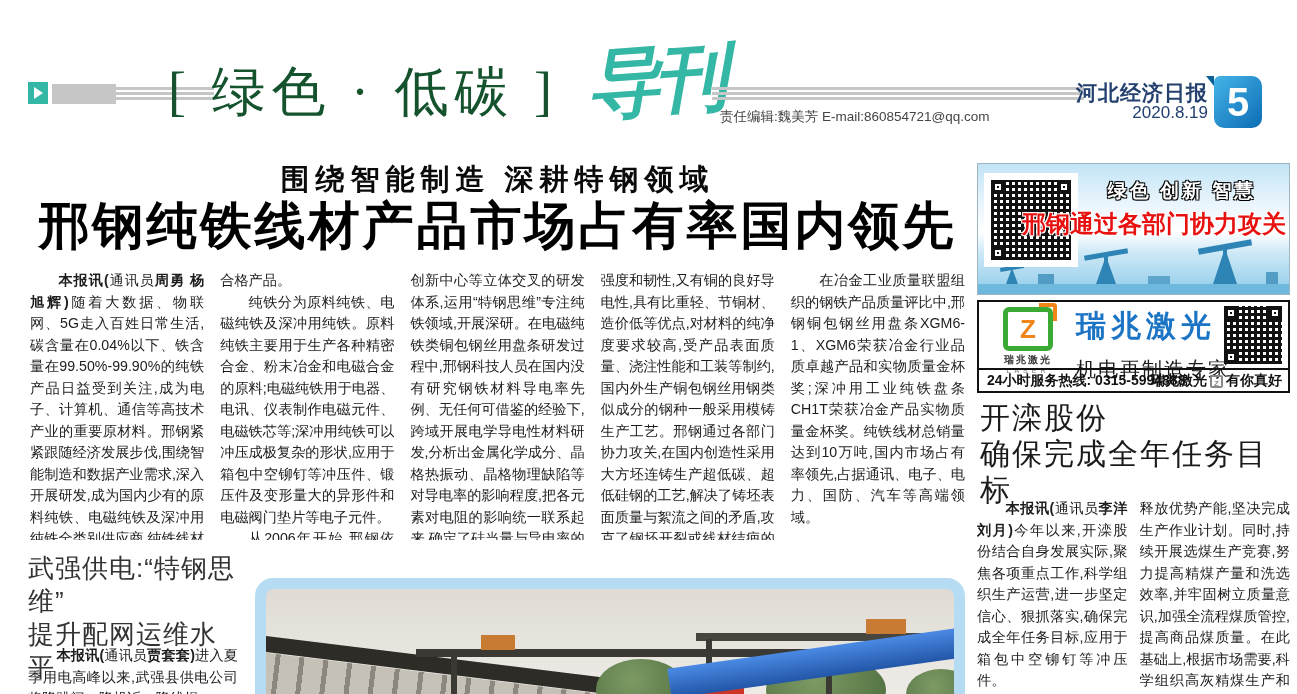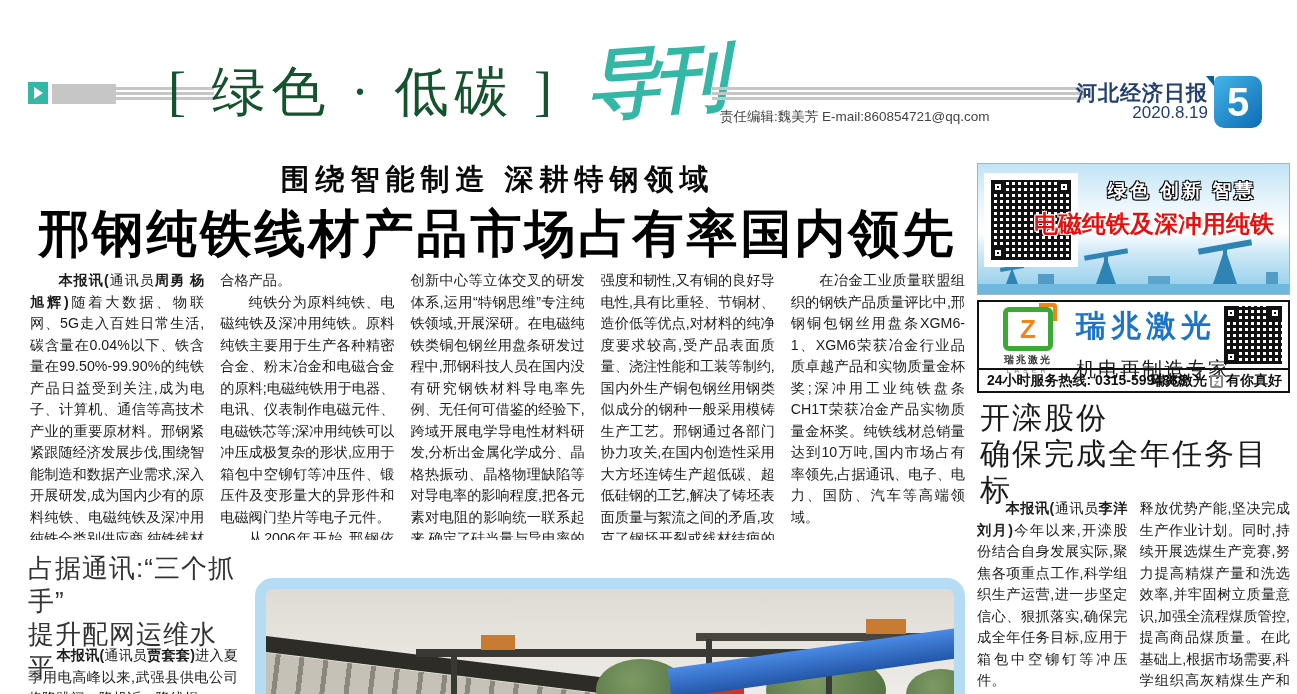--- a/index.html
+++ b/index.html
@@ -26,21 +26,21 @@
   .mh-badge{left:1214px;top:76px;width:48px;height:52px;border-radius:6px 10px 10px 10px;
     background:linear-gradient(135deg,#45b4e8,#0c6cb4);color:#fff;font-size:40px;font-weight:bold;
     display:flex;align-items:center;justify-content:center;}
   .mh-badge::before{content:"";position:absolute;left:-8px;top:0;border-style:solid;
     border-width:0 8px 10px 0;border-color:transparent #0b5e96 transparent transparent;}
   .mh-editor{left:720px;top:108px;font-size:13.5px;color:#444;}
 
   
   .kicker{left:30px;top:160px;width:935px;text-align:center;font-size:29px;font-weight:bold;
     letter-spacing:6px;color:#0a0a0a;}
-  .headline{left:30px;top:200px;width:935px;text-align:center;font-size:51px;font-weight:900;
+  .headline{left:30px;top:192px;width:935px;text-align:center;font-size:51px;font-weight:900;
     letter-spacing:3px;color:#000;white-space:nowrap;}
   .cols{left:30px;top:270px;width:935px;height:270px;display:flex;gap:16px;overflow:hidden;}
   .col{flex:1;font-size:14.2px;line-height:21.5px;text-align:justify;color:#1d1d1d;overflow:hidden;}
   .col p{margin:0;}
   .indent{text-indent:2em;}
   .b{font-weight:bold;margin-top:48px;}
   .k{font-size:14px;}
 
   
   .ad1{left:977px;top:163px;width:313px;height:132px;border:1px solid #9fb6c2;box-sizing:border-box;
@@ -168,21 +168,21 @@
       </g>
     </svg>
     <div class="qr-wrap">
       <div class="qr" style="width:80px;height:80px;">
         <span class="m tl"></span>
           <span class="m tr"></span>
           <span class="m bl"></span>
       </div>
     </div>
     <div class="ad1-slogan">绿色 创新 智慧</div>
-    <div class="ad1-company">电磁纯铁及深冲用纯铁</div>
+    <div class="ad1-company">邢钢通过各部门协力攻关</div>
   </div>
 
   <div class="abs ad2">
     <div class="rz-logo-box">
       <div class="rz-logo">Z</div>
       <div class="rz-logo-text">瑞兆激光</div>
       <div class="rz-logo-sub">LASER</div>
     </div>
     <div class="rz-name">瑞兆激光</div>
     <div class="rz-tag">机电再制造专家</div>
@@ -211,21 +211,21 @@
         <p class="indent">开滦股份持续加强安全基础管理,着力抓好安全生产标准化建设,对照新版煤</p>
       </div>
       <div class="col">
         <p>释放优势产能,坚决完成生产作业计划。同时,持续开展选煤生产竞赛,努力提高精煤产量和洗选效率,并牢固树立质量意识,加强全流程煤质管控,提高商品煤质量。在此基础上,根据市场需要,科学组织高灰精煤生产和外来煤混配,促进增量增效。优化完善智能化矿山建设方案,推动智能化矿</p>
       </div>
     </div>
   </section>
 
   <section>
     <h2 class="abs wq-title" style="margin:0;font-weight:normal;">
-      <span style="display:block;">占据通讯:“三个抓手”</span>
+      <span style="display:block;">武强供电:“特钢思维”</span>
       <span style="display:block;">提升配网运维水平</span>
     </h2>
     <div class="abs wq-body">
       <p class="indent"><span class="b">本报讯(</span><span class="k">通讯员</span><span class="b">贾套套)</span><span>进入夏季用电高峰以来,武强县供电公司将降跳闸、降投诉、降线损</span></p>
     </div>
   </section>
 
   <div class="abs photo-frame">
     <div class="ph-roof"></div>
     <div class="ph-shed"></div>

